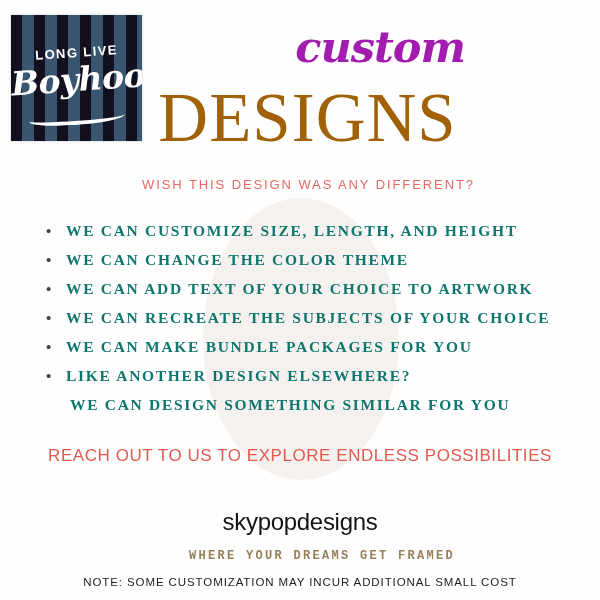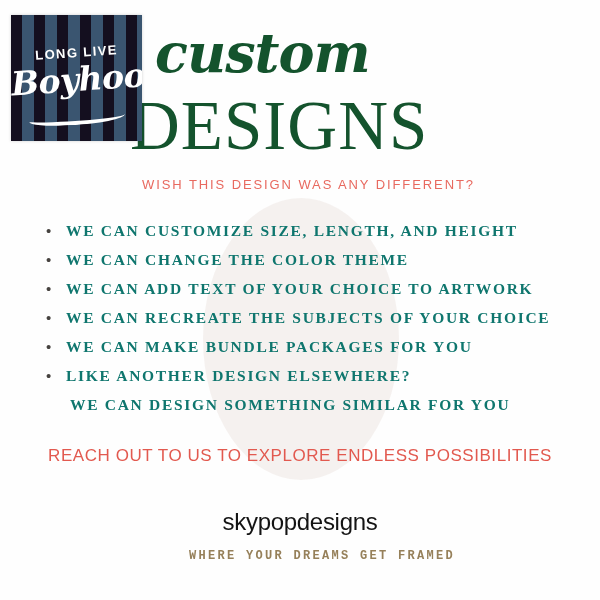--- a/index.html
+++ b/index.html
@@ -90,40 +90,41 @@
     border-radius: 0 0 60% 40%;
     transform: rotate(-3deg);
   }
 
   
   .headline-custom {
     position: absolute;
     left: 155px;
     top: 26px;
     width: 310px;
-    text-align: left;
+    text-align: right;
     font-family: "DejaVu Serif", serif;
     font-style: italic;
     font-weight: bold;
-    font-size: 54px;
+    font-size: 43px;
     line-height: 1;
-    color: #14532d;
+    color: #a21caf;
     letter-spacing: -1px;
     z-index: 2;
   }
   .headline-designs {
     position: absolute;
     left: 130px;
-    top: 92px;
+    top: 84px;
     width: 355px;
+    text-align: center;
     font-family: "Liberation Serif", serif;
     font-weight: normal;
     font-size: 69px;
     line-height: 1;
-    color: #14532d;
+    color: #a16207;
     letter-spacing: 1px;
     z-index: 2;
   }
 
   
   .sub-red {
     position: absolute;
     left: 0;
     right: 0;
     top: 177px;
@@ -273,14 +274,15 @@
     <div class="bullet-row continuation">
       <span class="bullet-dot hidden"></span>
       <span class="bullet-text">WE CAN DESIGN SOMETHING SIMILAR FOR YOU</span>
     </div>
   </div>
 
   <div class="cta-red">REACH OUT TO US TO EXPLORE ENDLESS POSSIBILITIES</div>
 
   <div class="brand">skypopdesigns</div>
   <div class="tagline">WHERE YOUR DREAMS GET FRAMED</div>
+  <div class="note">NOTE: SOME CUSTOMIZATION MAY INCUR ADDITIONAL SMALL COST</div>
 
 </div>
 
 </body></html>

